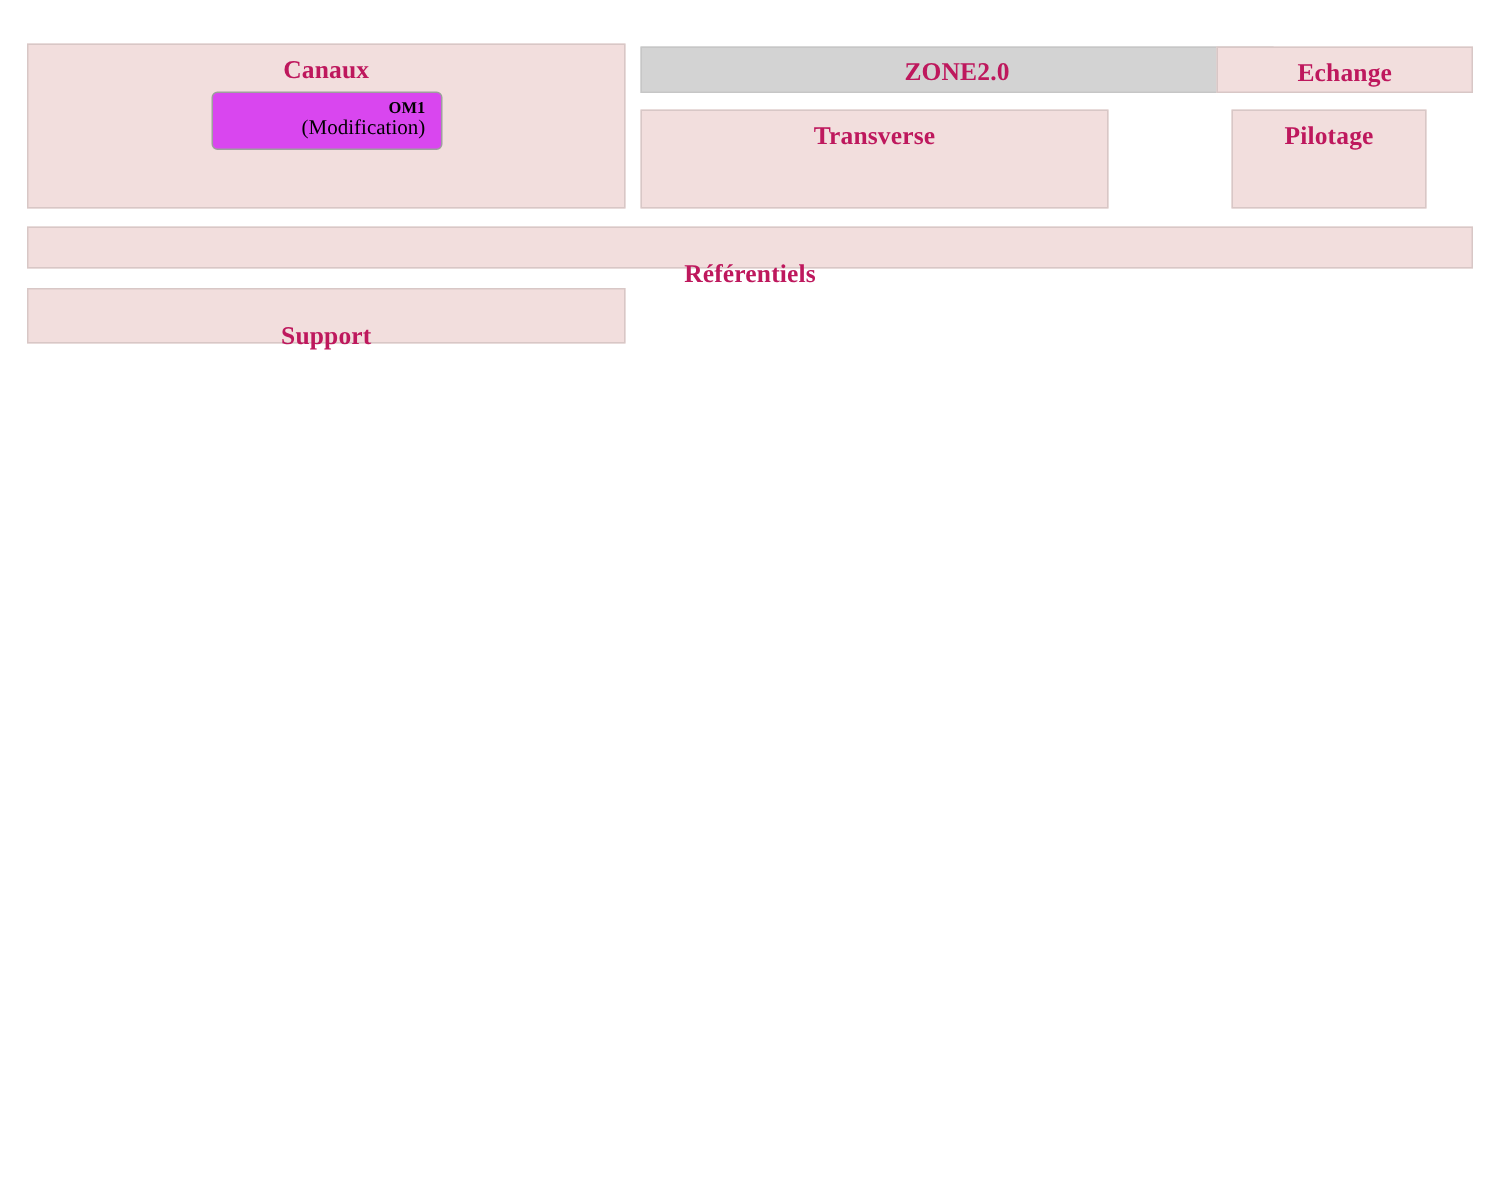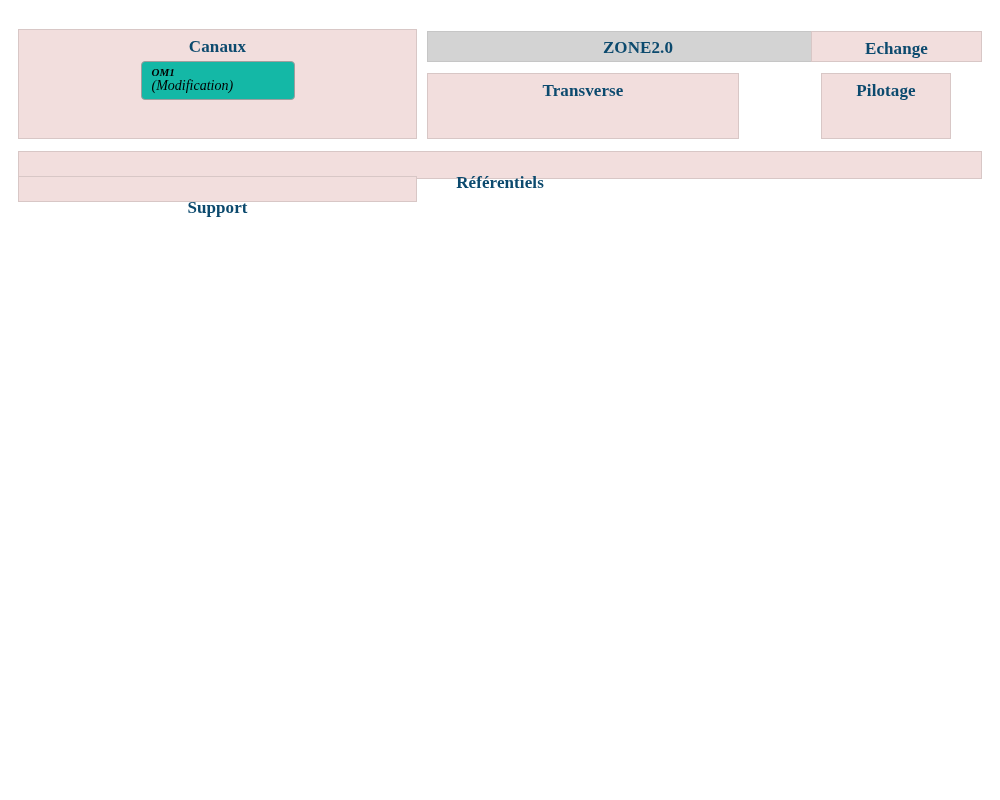--- a/index.html
+++ b/index.html
@@ -34,47 +34,46 @@
   .panel.gray {
     background: #d3d3d3;
     border: 1px solid #c6c6c6;
   }
 
   .panel-title {
     display: block;
     font-size: 17px;
     font-weight: bold;
     line-height: 1.05;
-    color: #0c4a6e;
+    color: #be185d;
     padding-top: 8px;
     letter-spacing: 0.1px;
   }
   .panel.gray .panel-title {
     padding-top: 7px;
   }
   .band .panel-title {
     padding-top: 22px;
   }
 
   
   .node-wrap {
     display: flex;
     justify-content: center;
     margin-top: 5px;
   }
   .node {
     box-sizing: border-box;
-    background: #14b8a6;
+    background: #d946ef;
     border: 1px solid #9e9e9e;
     border-radius: 4px;
     padding: 4px 10px 5px 10px;
-    text-align: left;
+    text-align: right;
     line-height: 1.12;
     min-width: 120px;
-    font-style: italic;
   }
   .node-name {
     display: block;
     font-size: 11px;
     font-weight: bold;
     white-space: nowrap;
   }
   .node-state {
     display: block;
     font-size: 14px;
@@ -82,21 +81,21 @@
     white-space: nowrap;
   }
 
   
   #panel-canaux      { left: 18px;  top: 29px;  width: 399px; height: 110px; }
   #panel-zone        { left: 427px; top: 31px;  width: 422px; height: 31px;  }
   #panel-echange     { left: 811px; top: 31px;  width: 171px; height: 31px;  }
   #panel-transverse  { left: 427px; top: 73px;  width: 312px; height: 66px;  }
   #panel-pilotage    { left: 821px; top: 73px;  width: 130px; height: 66px;  }
   #panel-referentiels{ left: 18px;  top: 151px; width: 964px; height: 28px;  }
-  #panel-support     { left: 18px;  top: 176px; width: 399px; height: 26px;  }
+  #panel-support     { left: 18px;  top: 192px; width: 399px; height: 37px;  }
 
   #panel-canaux .node      { min-width: 154px; }
   #panel-transverse .node  { min-width: 152px; }
 </style>
 </head>
 <body>
 
 <div id="canvas">
 
   <div class="panel" id="panel-canaux">

